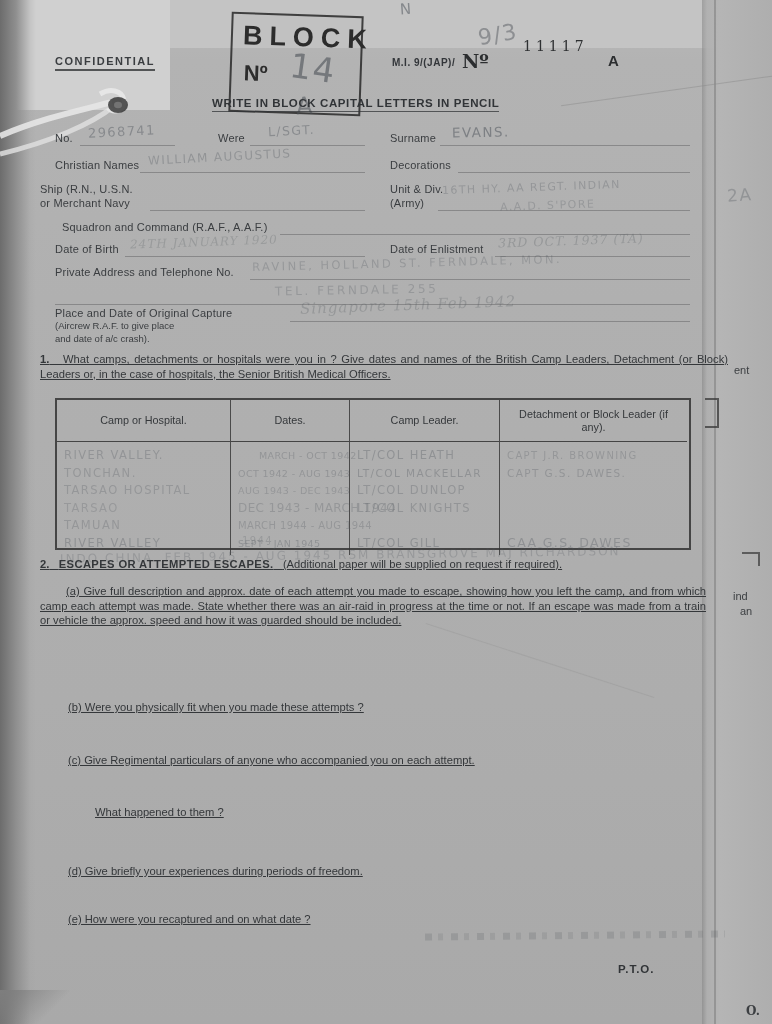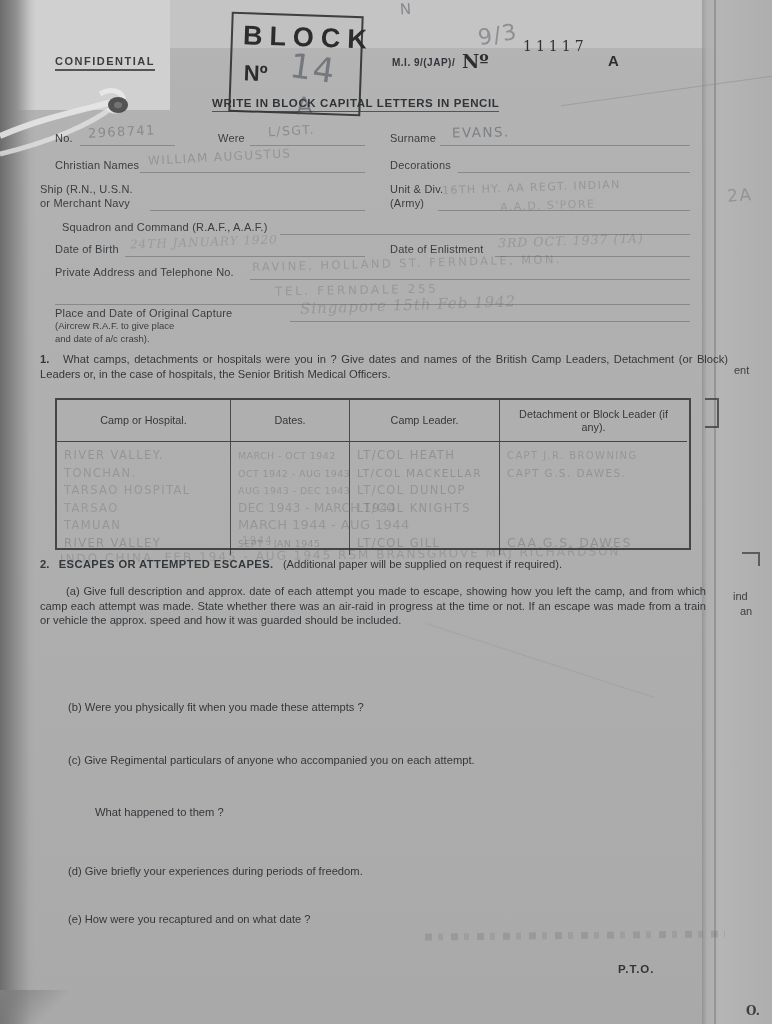--- a/index.html
+++ b/index.html
@@ -7,21 +7,21 @@
     width:772px;height:1024px;position:relative;overflow:hidden;
     background:#8f8f8f;
     font-family:"Liberation Sans",sans-serif;
   }
   .photo{position:absolute;inset:0;background:
     linear-gradient(180deg,#b9b9b9 0px,#b3b3b3 60px,#b0b0b0 300px,#adadad 700px,#a9a9a9 1024px);}
   .abs{position:absolute;}
   .t{color:#33363a;}
   .lbl{font-size:11px;color:#3a3d40;letter-spacing:.2px;}
   .small{font-size:9.5px;color:#3a3d40;}
-  .para{font-size:11.2px;color:#34373a;line-height:14.5px;text-align:justify;}
+  .para{font-size:11.2px;color:#34373a;line-height:14.5px;text-align:justify;text-decoration:underline;}
   .bold{font-weight:bold;}
   .fline{border-bottom:1px solid rgba(70,72,74,.38);}
   .hw{font-family:"DejaVu Sans",sans-serif;color:rgba(82,88,94,.55);
       letter-spacing:1.4px;font-size:12px;white-space:nowrap;}
   .hw-cursive{font-family:"DejaVu Serif",serif;font-style:italic;
       color:rgba(90,95,100,.5);letter-spacing:1px;}
   .stamp-box{border:2.5px solid rgba(40,40,40,.85);transform:rotate(2deg);
       background:rgba(180,180,180,.15);}
   .stamp-word{font-size:27px;font-weight:bold;letter-spacing:7px;color:#2c2c2c;
       font-family:"Liberation Sans",sans-serif;}
@@ -154,25 +154,25 @@
 
     <div class="gcell c0 gbody">
       <div class="hwline"><span class="hw" style="opacity:.55;">RIVER VALLEY.</span></div>
       <div class="hwline"><span class="hw" style="opacity:.5;">TONCHAN.</span></div>
       <div class="hwline"><span class="hw" style="opacity:.5;">TARSAO HOSPITAL</span></div>
       <div class="hwline"><span class="hw" style="opacity:.45;">TARSAO</span></div>
       <div class="hwline"><span class="hw" style="opacity:.5;">TAMUAN</span></div>
       <div class="hwline"><span class="hw" style="opacity:.6;">RIVER VALLEY</span></div>
     </div>
     <div class="gcell gbody">
-      <div class="hwline"><span class="hw" style="font-size:9.5px;letter-spacing:.4px;opacity:.55;">MARCH - OCT 1942</span></div>
+      <div class="hwline"><span class="hw" style="font-size:9.5px;letter-spacing:.4px;opacity:.55;margin-left:21px;">MARCH - OCT 1942</span></div>
       <div class="hwline"><span class="hw" style="font-size:9.5px;letter-spacing:.4px;opacity:.55;">OCT 1942 - AUG 1943</span></div>
       <div class="hwline"><span class="hw" style="font-size:9.5px;letter-spacing:.4px;opacity:.5;">AUG 1943 - DEC 1943</span></div>
       <div class="hwline"><span class="hw" style="font-size:12px;letter-spacing:.4px;opacity:.5;">DEC 1943 - MARCH 1944</span></div>
-      <div class="hwline"><span class="hw" style="font-size:13px;letter-spacing:.4px;opacity:.5;">MARCH 1944 - AUG 1944</span></div>
+      <div class="hwline"><span class="hw" style="font-size:10px;letter-spacing:.4px;opacity:.5;">MARCH 1944 - AUG 1944</span></div>
       <div class="hwline"><span class="hw" style="font-size:9.5px;letter-spacing:.4px;opacity:.6;">SEPT - JAN 1945</span></div>
     </div>
     <div class="gcell gbody">
       <div class="hwline"><span class="hw" style="opacity:.6;">LT/COL HEATH</span></div>
       <div class="hwline"><span class="hw" style="font-size:10.5px;opacity:.6;">LT/COL MACKELLAR</span></div>
       <div class="hwline"><span class="hw" style="opacity:.55;">LT/COL DUNLOP</span></div>
       <div class="hwline"><span class="hw" style="opacity:.55;">LT/COL KNIGHTS</span></div>
       <div class="hwline"><span class="hw"></span></div>
       <div class="hwline"><span class="hw" style="opacity:.6;">LT/COL GILL</span></div>
     </div>

